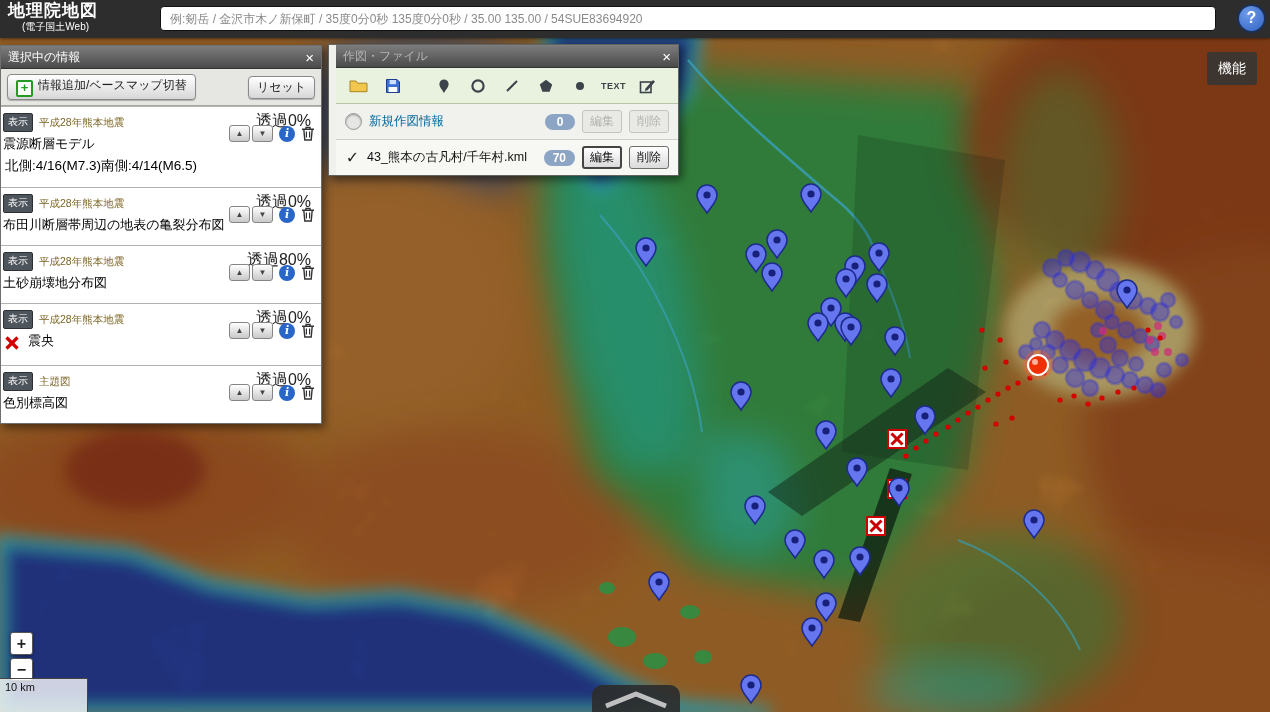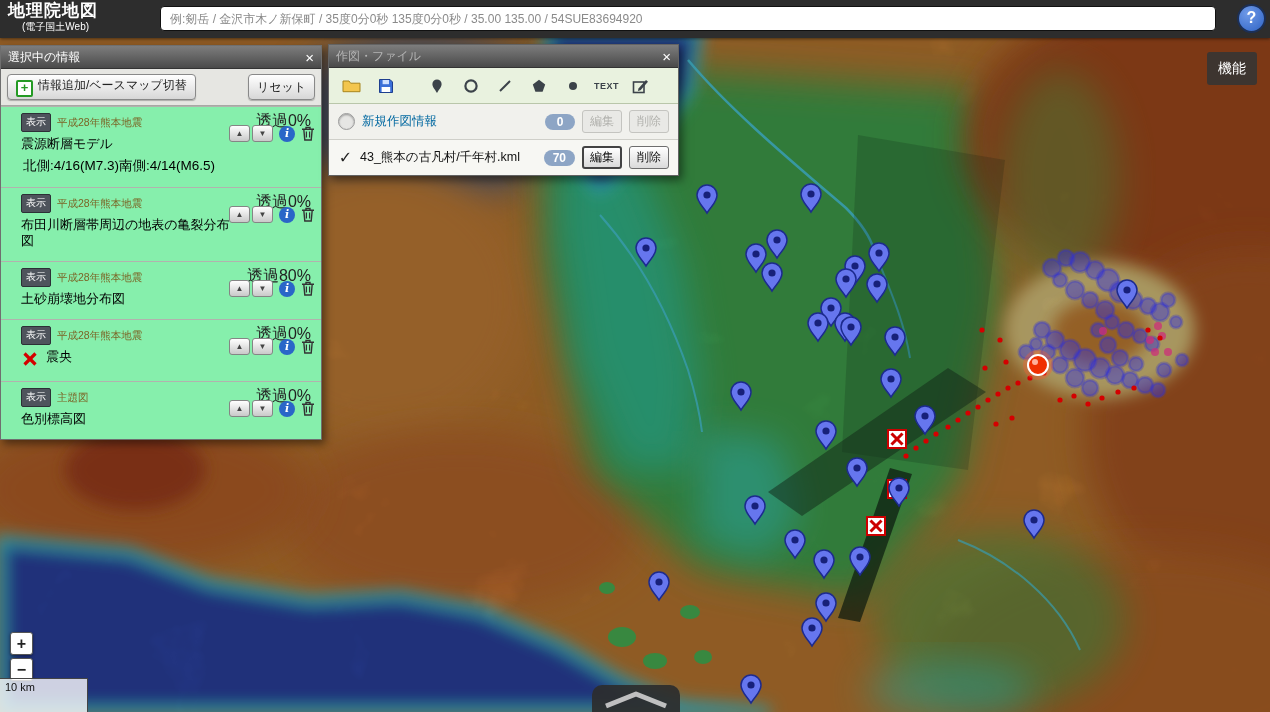--- a/index.html
+++ b/index.html
@@ -29,43 +29,43 @@
   .panel-header{height:22px;background:linear-gradient(#7d7d7d,#4a4a4a);color:#fff;display:flex;
     align-items:center;padding:0 7px;font-size:12px;border-bottom:1px solid #333;}
   .panel-close{margin-left:auto;color:#fff;font-size:15px;line-height:15px;cursor:pointer;}
   .btn{background:linear-gradient(#ffffff,#d7d7d7);border:1px solid #898989;border-radius:4px;
     font-size:12px;padding:2px 8px;color:#222;box-shadow:0 1px 1px rgba(0,0,0,.25);cursor:pointer;
     font-family:inherit;}
 
   
   .layers-panel{position:absolute;left:0;top:45px;width:322px;background:#dcdcd8;border:1px solid #6f6f6f;
     box-sizing:border-box;box-shadow:3px 4px 8px rgba(0,0,0,.45);z-index:30;}
-  .layers-toolbar{display:flex;padding:5px 6px;gap:6px;background:#e6e6e2;border-bottom:1px solid #a8a8a4;}
+  .layers-toolbar{display:flex;align-items:center;padding:5px 6px;gap:6px;background:#e6e6e2;border-bottom:1px solid #a8a8a4;}
   .plus-box{display:inline-block;width:13px;height:13px;border:2px solid #249a24;color:#249a24;font-weight:bold;
     line-height:12px;text-align:center;margin-right:5px;background:#fff;font-size:13px;border-radius:2px;vertical-align:-3px;}
   .reset-btn{margin-left:auto;}
-  .layer-item{position:relative;border-top:1px solid #b2b2ae;background:#86efac;box-sizing:border-box;
-    padding:5px 88px 12px 20px;min-height:53px;overflow:hidden;}
+  .layer-item{position:relative;border-top:1px solid #b2b2ae;background:#ffffff;box-sizing:border-box;
+    padding:5px 88px 12px 2px;min-height:53px;overflow:hidden;}
   .show-btn{float:left;background:#4e545c;color:#fff;font-size:10px;padding:1px 4px 2px;border-radius:2px;
     border:1px solid #2c3036;margin:1px 6px 4px 0;cursor:pointer;}
   .xicon{float:left;clear:left;margin:2px 8px 2px 1px;width:16px;height:16px;}
   .li-cat{font-size:10.5px;color:#7b6526;}
   .li-title{font-size:13px;line-height:16px;color:#000;margin-top:6px;}
   .li-detail{font-size:13.5px;line-height:19px;color:#000;margin:4px 0 0 2px;}
   .li-opacity{position:absolute;right:10px;top:4px;font-size:16px;color:#222;}
   .li-ctrls{position:absolute;right:6px;top:18px;display:flex;align-items:center;}
   .arrow-btn{width:21px;height:17px;font-size:8px;line-height:1;background:linear-gradient(#fff,#c9c9c9);
     border:1px solid #858585;border-radius:3px;color:#444;padding:0;margin-left:2px;cursor:pointer;}
   .info-btn{width:16px;height:16px;border-radius:50%;background:#2a66c8;color:#fff;font-size:11px;font-weight:bold;
     font-style:italic;font-family:"DejaVu Serif","Liberation Serif",serif;text-align:center;line-height:16px;margin-left:6px;cursor:pointer;}
   .trash-btn{margin-left:6px;width:14px;height:15px;cursor:pointer;}
 
   
   .draw-panel{position:absolute;left:328px;top:44px;width:351px;background:#f0f0ec;border:1px solid #636363;
-    box-sizing:border-box;box-shadow:3px 4px 9px rgba(0,0,0,.5);z-index:35;}
+    box-sizing:border-box;box-shadow:3px 4px 9px rgba(0,0,0,.5);z-index:35;padding-left:7px;}
   .draw-panel .panel-header span:first-child{color:#b5b5b5;}
   .draw-toolbar{display:flex;gap:7px;padding:6px 9px;background:#e9f2df;border-bottom:1px solid #b9c6aa;}
   .tool-btn{width:27px;height:23px;display:flex;align-items:center;justify-content:center;background:transparent;
     border:none;padding:0;cursor:pointer;}
   .tool-gap{width:10px;}
   .text-tool{font-size:9px;font-weight:bold;color:#3c434a;letter-spacing:.5px;font-family:inherit;}
   .draw-row{display:flex;align-items:center;gap:7px;padding:6px 9px;background:#f1f1ed;min-height:22px;}
   .draw-row + .draw-row{border-top:1px solid #cfcfc9;background:#f7f7f3;}
   .radio{width:15px;height:15px;border-radius:50%;background:#e6e6e4;border:1px solid #9a9a9a;
     box-shadow:inset 0 1px 2px rgba(0,0,0,.35);flex:0 0 auto;cursor:pointer;}

